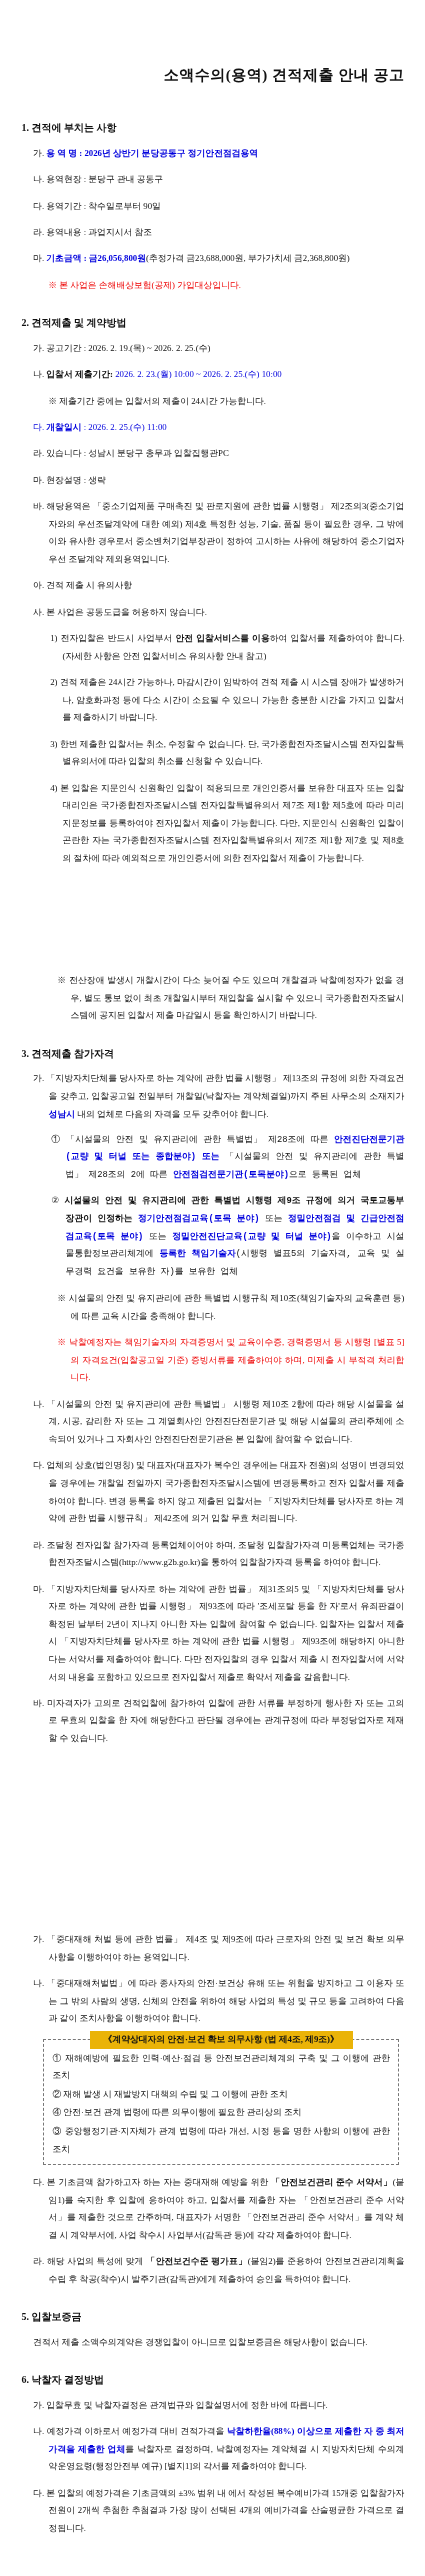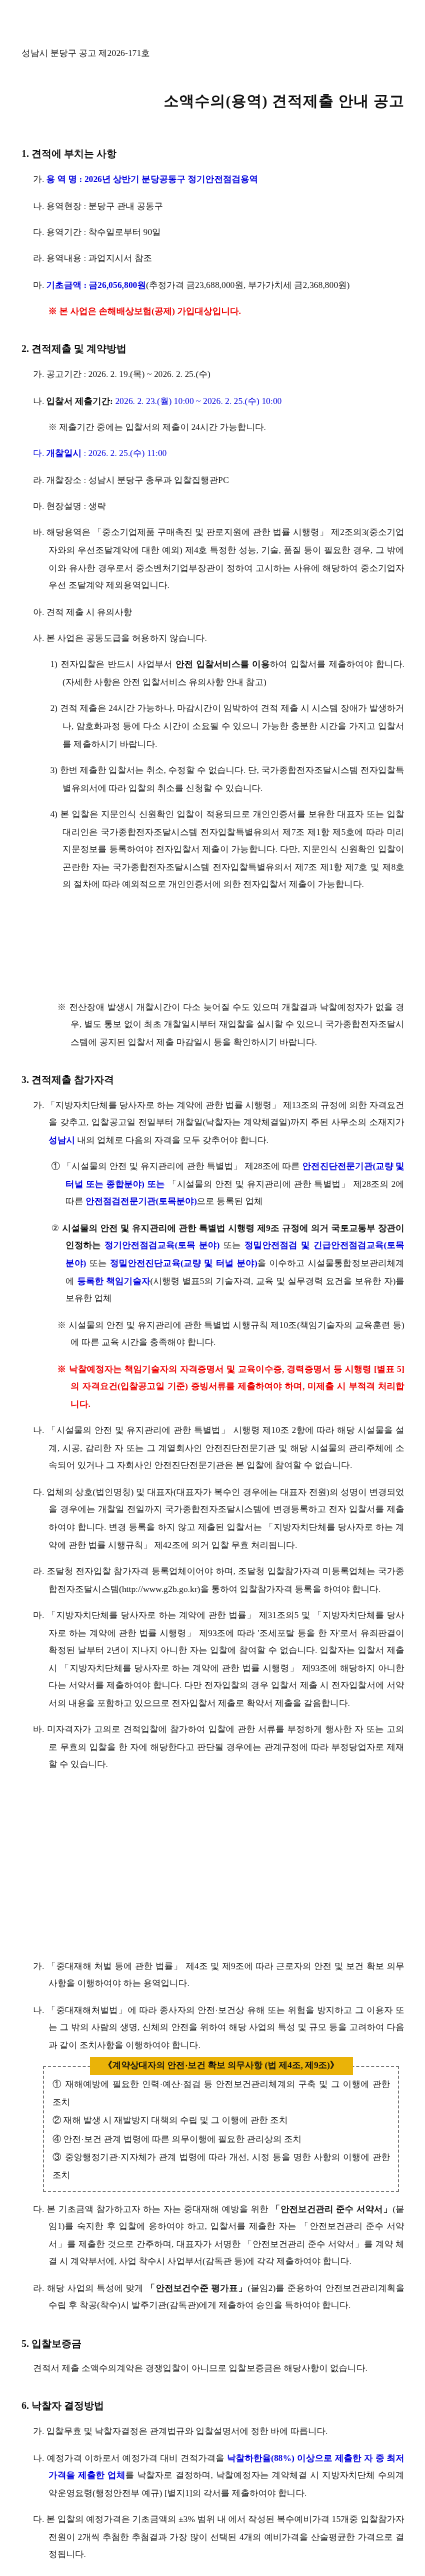--- a/index.html
+++ b/index.html
@@ -8,54 +8,53 @@
     width:426px;min-height:3611px;background:#ffffff;color:#111;
     font-family:"Liberation Serif","DejaVu Serif",serif;
     font-size:8.8px;line-height:2.0;box-sizing:border-box;
     padding:36px 21.6px 62px 21.6px;
   }
   .docnum{font-size:8.8px;}
   .h1{font-size:15px;font-weight:bold;text-align:right;margin:24px 0 30px 0;letter-spacing:0.5px;}
   .sec{font-size:10px;font-weight:bold;margin:20.6px 0 5.2px 0;line-height:1.6;}
   .it{padding-left:27px;text-indent:-15.5px;text-align:justify;}
   .it2{padding-left:41px;text-indent:-12.4px;text-align:justify;}
-  .itc{padding-left:44px;text-indent:-14.4px;text-align:justify;}
+  .itc{padding-left:44px;text-indent:-14.4px;text-align:justify;font-family:Liberation Mono, monospace;}
   .note1{padding-left:40px;text-indent:-13.4px;text-align:justify;}
   .note2{padding-left:49px;text-indent:-13.4px;text-align:justify;}
   .blue{color:#0000dd;}
   .bluebold{color:#0000dd;font-weight:bold;}
-  .redbold{color:#ee0000;font-weight:bold;}
+  .redbold{color:#ee0000;font-weight:normal;}
   .b{font-weight:bold;}
   .spA{height:87px;}.spB{height:166px;}
   .dashedbox{border:0.5px dashed #777;margin:11.3px 5.2px 7.2px 21.6px;padding:7.2px 8.2px 5.2px 8.2px;}
   .dashedbox .bt{text-align:center;font-weight:bold;margin-top:-16.5px;background:#eab308;display:block;width:78%;margin-left:auto;margin-right:auto;}
   .dashedbox p{margin:1px 0;text-align:justify;}
 </style>
 </head>
 <body>
 
 <div class="doc">
 
-  <p class="docnum">성남시 분당구 공고 제2026-171호</p>
   <h1 class="h1">소액수의(용역) 견적제출 안내 공고</h1>
 
   <p class="sec">1. 견적에 부치는 사항</p>
   <p class="it"><span>가.</span> <span class="bluebold">용 역 명 : 2026년 상반기 분당공동구 정기안전점검용역</span></p>
   <p class="it"><span>나.</span> <span>용역현장 : 분당구 관내 공동구</span></p>
   <p class="it"><span>다.</span> <span>용역기간 : 착수일로부터 90일</span></p>
   <p class="it"><span>라.</span> <span>용역내용 : 과업지시서 참조</span></p>
   <p class="it"><span>마.</span> <span class="bluebold">기초금액 : 금26,056,800원</span><span>(추정가격 금23,688,000원, 부가가치세 금2,368,800원)</span></p>
   <p class="note1 redbold">※ 본 사업은 손해배상보험(공제) 가입대상입니다.</p>
 
   <p class="sec">2. 견적제출 및 계약방법</p>
   <p class="it"><span>가.</span> <span>공고기간 : 2026. 2. 19.(목) ~ 2026. 2. 25.(수)</span></p>
   <p class="it"><span>나.</span> <span class="b">입찰서 제출기간:</span><span class="blue"> 2026. 2. 23.(월) 10:00 ~ 2026. 2. 25.(수) 10:00</span></p>
   <p class="note1">※ 제출기간 중에는 입찰서의 제출이 24시간 가능합니다.</p>
   <p class="it"><span class="blue">다.</span> <span class="bluebold">개찰일시</span><span class="blue"> : 2026. 2. 25.(수) 11:00</span></p>
-  <p class="it"><span>라.</span> <span>개찰장소 : 성남시 분당구 총무과 입찰집행관PC</span></p>
+  <p class="it"><span>라.</span> <span>있습니다 : 성남시 분당구 총무과 입찰집행관PC</span></p>
   <p class="it"><span>마.</span> <span>현장설명 : 생략</span></p>
   <p class="it"><span>바.</span> <span>해당용역은 「중소기업제품 구매촉진 및 판로지원에 관한 법률 시행령」 제2조의3(중소기업자와의 우선조달계약에 대한 예외) 제4호 특정한 성능, 기술, 품질 등이 필요한 경우, 그 밖에 이와 유사한 경우로서 중소벤처기업부장관이 정하여 고시하는 사유에 해당하여 중소기업자 우선 조달계약 제외용역입니다.</span></p>
   <p class="it"><span>아.</span> <span>견적 제출 시 유의사항</span></p>
   <p class="it"><span>사.</span> <span>본 사업은 공동도급을 허용하지 않습니다.</span></p>
   <p class="it2"><span>1)</span> <span>전자입찰은 반드시 사업부서 </span><span class="b">안전 입찰서비스를 이용</span><span>하여 입찰서를 제출하여야 합니다. (자세한 사항은 안전 입찰서비스 유의사항 안내 참고)</span></p>
   <p class="it2"><span>2)</span> <span>견적 제출은 24시간 가능하나, 마감시간이 임박하여 견적 제출 시 시스템 장애가 발생하거나, 암호화과정 등에 다소 시간이 소요될 수 있으니 가능한 충분한 시간을 가지고 입찰서를 제출하시기 바랍니다.</span></p>
   <p class="it2"><span>3)</span> <span>한번 제출한 입찰서는 취소, 수정할 수 없습니다. 단, 국가종합전자조달시스템 전자입찰특별유의서에 따라 입찰의 취소를 신청할 수 있습니다.</span></p>
   <p class="it2"><span>4)</span> <span>본 입찰은 지문인식 신원확인 입찰이 적용되므로 개인인증서를 보유한 대표자 또는 입찰대리인은 국가종합전자조달시스템 전자입찰특별유의서 제7조 제1항 제5호에 따라 미리 지문정보를 등록하여야 전자입찰서 제출이 가능합니다. 다만, 지문인식 신원확인 입찰이 곤란한 자는 국가종합전자조달시스템 전자입찰특별유의서 제7조 제1항 제7호 및 제8호의 절차에 따라 예외적으로 개인인증서에 의한 전자입찰서 제출이 가능합니다.</span></p>
 
   <div class="spA"></div>

